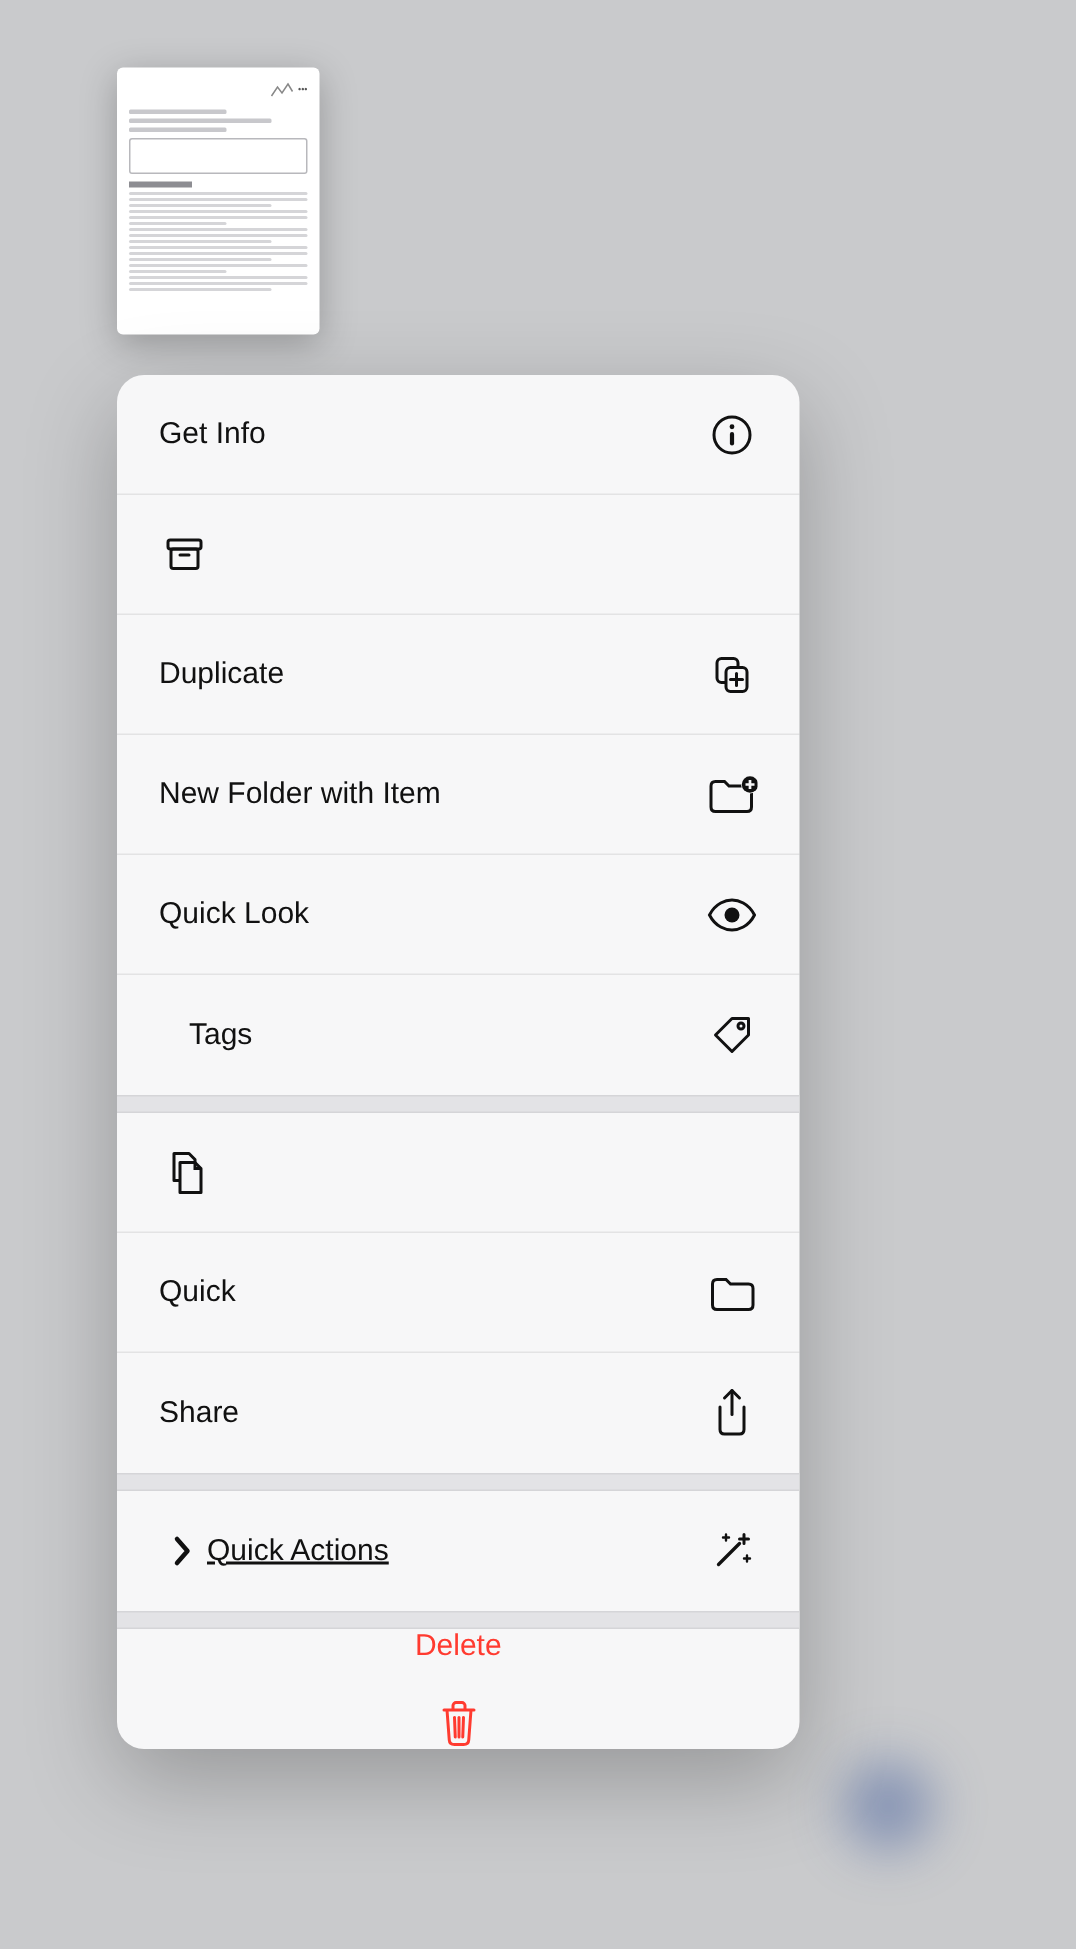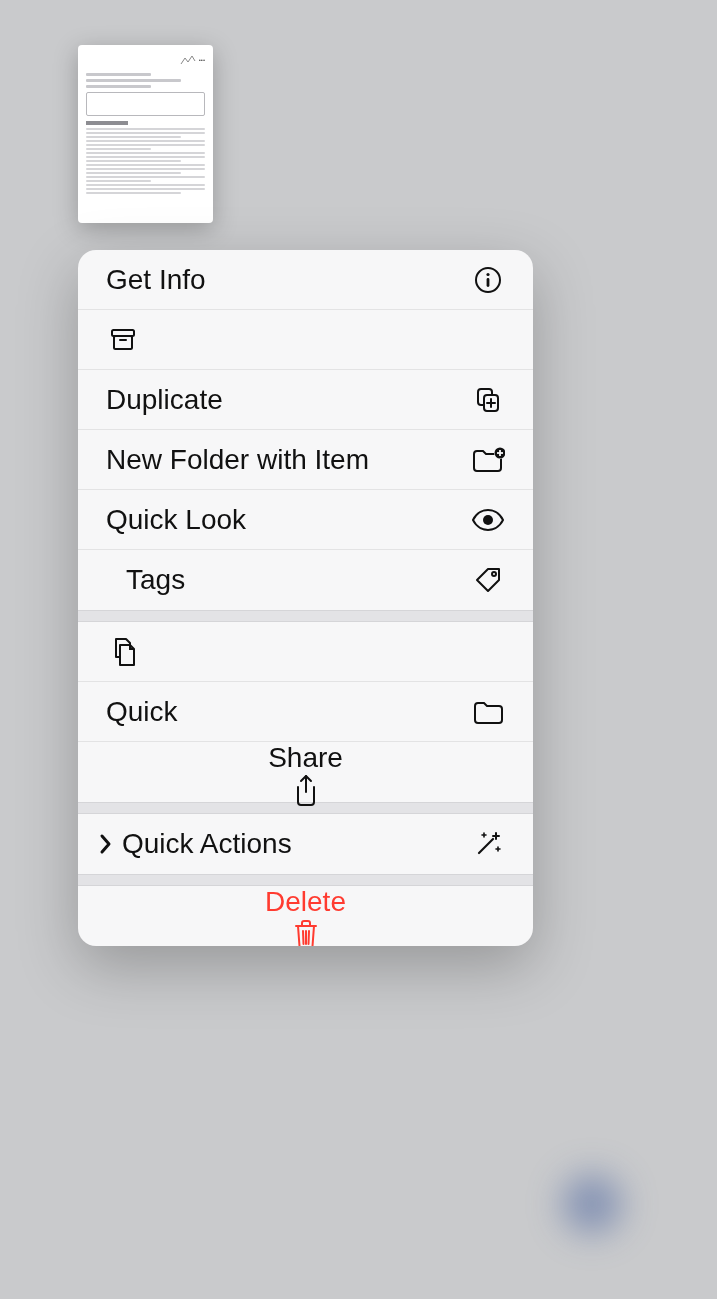--- a/index.html
+++ b/index.html
@@ -79,23 +79,23 @@
     background: #f7f7f8;
     border-radius: 18px;
     box-shadow: 0 20px 60px rgba(0,0,0,0.25);
     overflow: hidden;
   }
   .menu-item {
     display: flex;
     align-items: center;
     justify-content: space-between;
     padding: 0 28px 0 28px;
-    height: 60px;
+    height: 80px;
     box-sizing: border-box;
-    font-size: 28px;
+    font-size: 20px;
     color: #111;
     border-bottom: 1px solid rgba(0,0,0,0.08);
     cursor: pointer;
   }
   .menu-item:last-child { border-bottom: none; }
   .menu-item .label { flex: 1; }
   .menu-item .icon { width: 34px; height:34px; display:flex; align-items:center; justify-content:center; color:#111; flex-shrink:0;}
   .menu-item.with-chevron .chev { width:26px; display:flex; align-items:center; justify-content:center; margin-right:4px; }
   .menu-item.destructive { color: #ff3b30; flex-direction: column; }
   .menu-item.destructive .icon { color:#ff3b30; }
@@ -221,34 +221,34 @@
     </span>
   </div>
   <div class="menu-item">
     <span class="label">Quick</span>
     <span class="icon">
       <svg width="32" height="26" viewBox="0 0 32 26">
           <path d="M3 7 C3 5 4 4 6 4 L12 4 L15 7 L27 7 C29 7 30 8 30 10 L30 21 C30 23 29 24 27 24 L6 24 C4 24 3 23 3 21 Z" stroke="currentColor" stroke-width="2" fill="none"></path>
         </svg>
     </span>
   </div>
-  <div class="menu-item" style="border-bottom:none;flex-direction:column;">
+  <div class="menu-item" style="border-bottom:none;">
     <span class="label">Share</span>
     <span class="icon">
       <svg width="28" height="34" viewBox="0 0 28 34">
           <path d="M14 2 L14 18" stroke="currentColor" stroke-width="2" stroke-linecap="round"></path>
           <path d="M9 7 L14 2 L19 7" stroke="currentColor" stroke-width="2" fill="none" stroke-linecap="round" stroke-linejoin="round"></path>
           <path d="M6 13 L6 28 C6 30 7 31 9 31 L19 31 C21 31 22 30 22 28 L22 13" stroke="currentColor" stroke-width="2" fill="none" stroke-linecap="round"></path>
         </svg>
     </span>
   </div>
 
   <div class="section-gap"></div>
 
-  <div class="menu-item with-chevron" style="border-bottom:none; padding-left:14px;">
+  <div class="menu-item with-chevron" style="border-bottom:none; padding-left:30px;text-decoration:underline;">
     <span class="chev">
       <svg width="14" height="22" viewBox="0 0 14 22">
           <path d="M4 3 L11 11 L4 19" stroke="currentColor" stroke-width="3" fill="none" stroke-linecap="round" stroke-linejoin="round"></path>
         </svg>
     </span>
     <span class="label">Quick Actions</span>
     <span class="icon">
       <svg width="30" height="30" viewBox="0 0 30 30">
         <path d="M6 24 L20 10" stroke="currentColor" stroke-width="2.2" stroke-linecap="round"></path>
         <path d="M23 4 L23 10 M20 7 L26 7" stroke="currentColor" stroke-width="2" stroke-linecap="round"></path>

